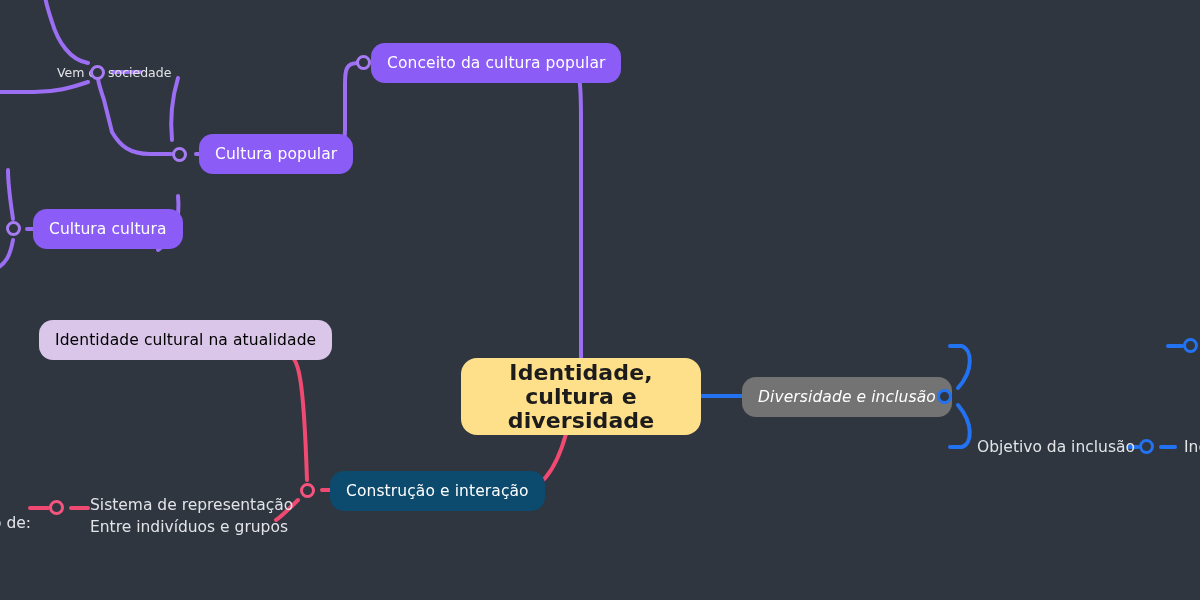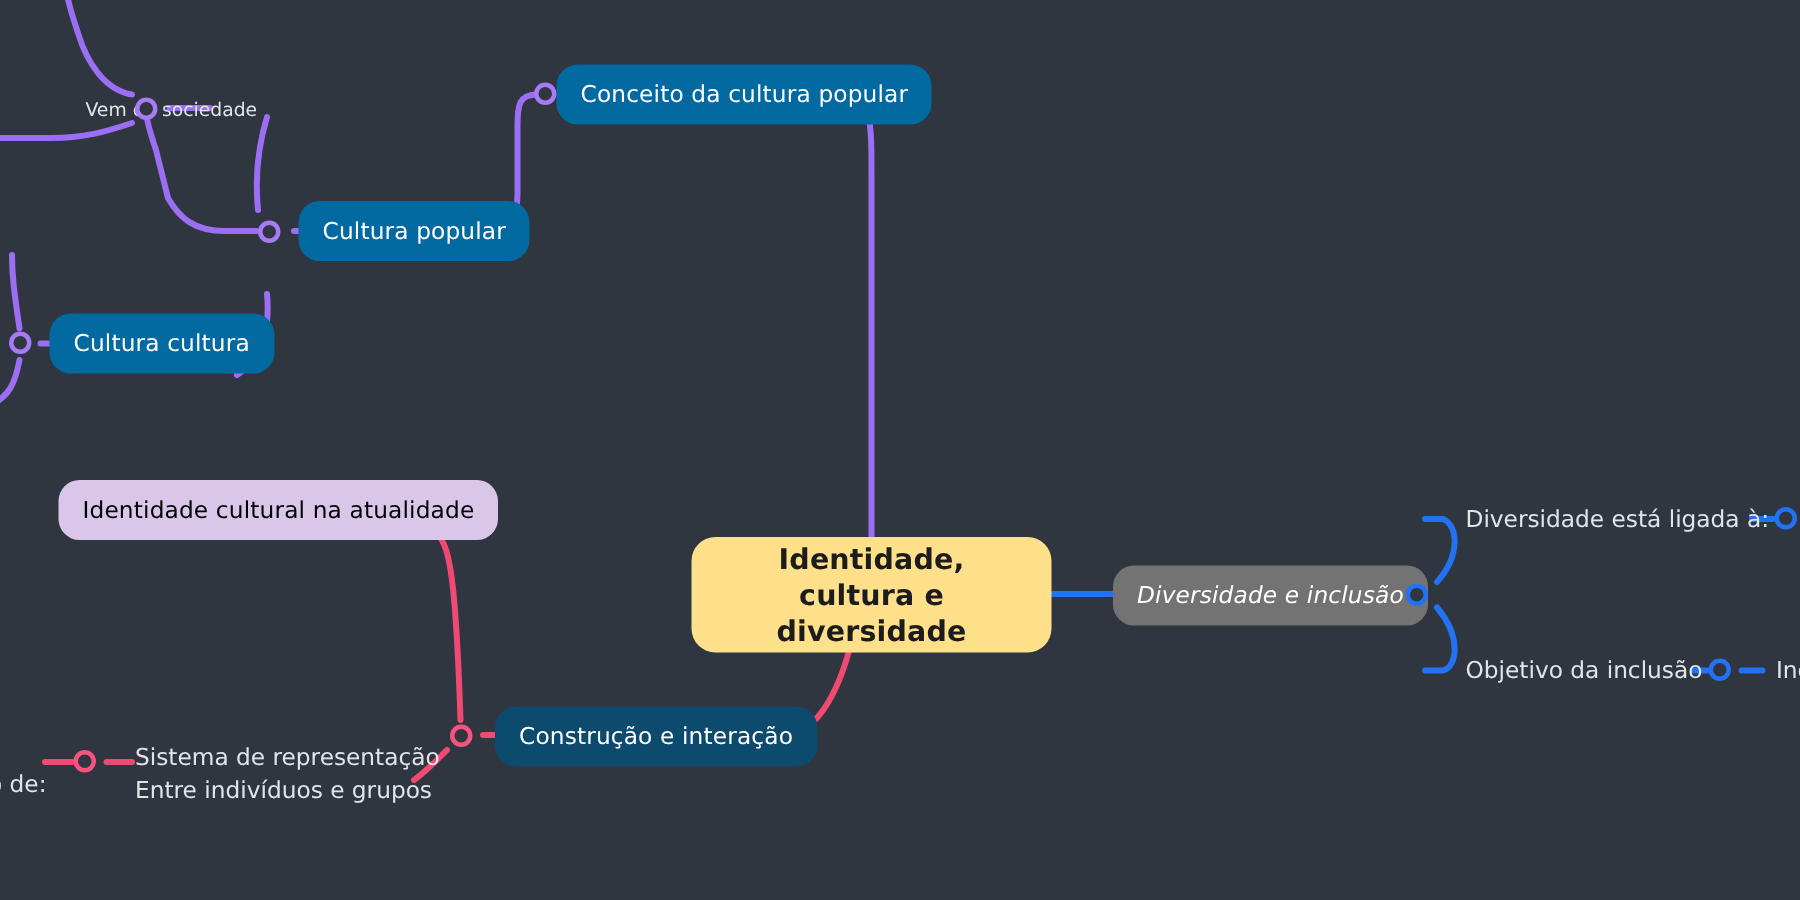--- a/index.html
+++ b/index.html
@@ -34,35 +34,35 @@
     display: flex;
     align-items: center;
     justify-content: center;
     border-radius: 14px;
     white-space: nowrap;
     letter-spacing: 0.1px;
   }
   .node-central {
     border-radius: 16px;
     font-weight: bold;
-    font-size: 19px;
+    font-size: 22px;
     line-height: 24px;
     text-align: center;
     color: #1c1c1c;
     background: #ffe08a;
     white-space: normal;
     padding: 0 18px;
   }
   .node-pill {
     font-size: 15.5px;
     color: #ffffff;
     padding: 0 16px;
     height: 40px;
   }
-  .node-pink   { background: #0369a1; }
+  .node-pink   { background: #8b5cf6; }
   .node-purple { background: #0c4a6e; }
   .node-lav    { background: #d9c6e8; color: #000000; }
   .node-blue   { background: #737373; font-style: italic; }
 
   .leaf {
     position: absolute;
     color: #e2e4e8;
     font-size: 15.5px;
     line-height: 22px;
     white-space: nowrap;
@@ -147,21 +147,20 @@
   <div class="node node-pill node-pink" style="left:33px; top:209px;">Cultura cultura</div>
 
   <div class="node node-pill node-lav" style="left:39px; top:320px;">Identidade cultural na atualidade</div>
 
   <div class="node node-pill node-purple" style="left:330px; top:471px;">Construção e interação</div>
 
   <div class="node node-pill node-blue" style="left:742px; top:377px;">Diversidade e inclusão</div>
 
   <div class="leaf leaf-small" style="left:57px; top:62px;">Vem da sociedade</div>
 
-  <div class="leaf" style="left:977px; top:335px;">Diversidade está ligada à:</div>
 
   <div class="leaf" style="left:977px; top:436px;text-align:center;">Objetivo da inclusão</div>
 
   <div class="leaf" style="left:1184px; top:436px;">Inc</div>
 
   <div class="leaf leaf-multi" style="left:90px; top:494px;">Sistema de representação
 Entre indivíduos e grupos</div>
 
   <div class="leaf" style="left:-8px; top:512px;">o de:</div>
 

